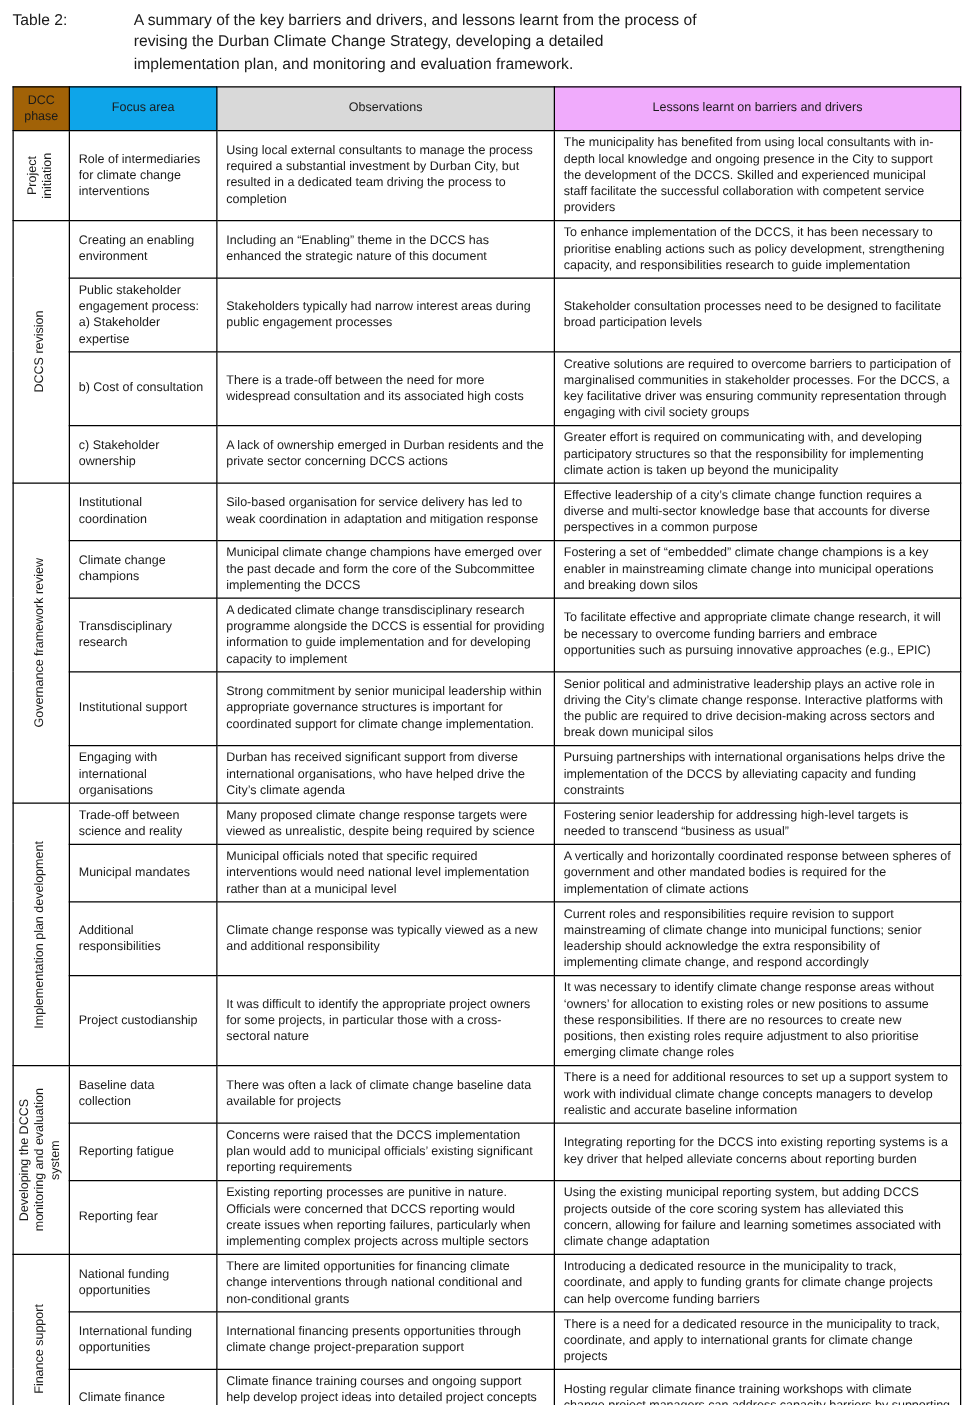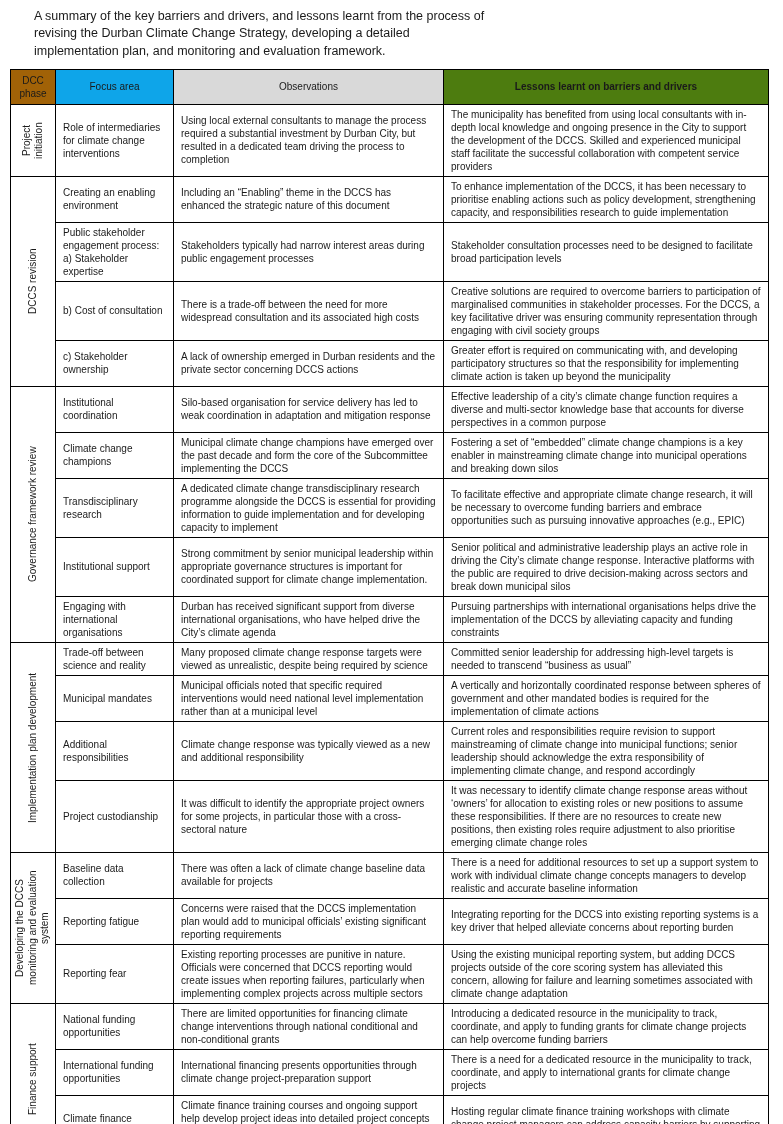--- a/index.html
+++ b/index.html
@@ -42,36 +42,37 @@
     writing-mode:vertical-rl;transform:rotate(180deg);
     text-align:center;font-size:10px;line-height:1.25;
   }
 </style>
 </head>
 <body>
 
 <div class="page">
 
   <div class="caption">
+    <div class="cap-label">Table 2:</div>
     <div class="cap-text">A summary of the key barriers and drivers, and lessons learnt from the process of revising the Durban Climate Change Strategy, developing a detailed implementation plan, and monitoring and evaluation framework.</div>
   </div>
 
   <table class="dcc">
     <colgroup>
       <col class="c-phase">
         <col class="c-focus">
         <col class="c-obs">
         <col class="c-less">
     </colgroup>
     <thead>
       <tr>
         <th style="background: #a16207;">DCC phase</th>
         <th style="background: #0ea5e9;">Focus area</th>
         <th style="background: rgb(217, 217, 217); margin-top: 16px;">Observations</th>
-        <th style="background: #4d7c0f; font-weight: bold;">Lessons learnt on barriers and drivers</th>
+        <th style="background: #f0abfc;">Lessons learnt on barriers and drivers</th>
       </tr>
     </thead>
     <tbody id="table-body">
         <tr>
           <td class="phase-cell" rowspan="1">
             <div class="phase-label">Project initiation</div>
           </td>
           <td class="t-cell">Role of intermediaries for climate change interventions</td>
           <td class="t-cell">Using local external consultants to manage the process required a substantial investment by Durban City, but resulted in a dedicated team driving the process to completion</td>
           <td class="t-cell">The municipality has benefited from using local consultants with in-depth local knowledge and ongoing presence in the City to support the development of the DCCS. Skilled and experienced municipal staff facilitate the successful collaboration with competent service providers</td>
@@ -126,21 +127,21 @@
           <td class="t-cell">Engaging with international organisations</td>
           <td class="t-cell">Durban has received significant support from diverse international organisations, who have helped drive the City’s climate agenda</td>
           <td class="t-cell">Pursuing partnerships with international organisations helps drive the implementation of the DCCS by alleviating capacity and funding constraints</td>
         </tr>
         <tr>
           <td class="phase-cell" rowspan="4">
             <div class="phase-label">Implementation plan development</div>
           </td>
           <td class="t-cell">Trade-off between science and reality</td>
           <td class="t-cell">Many proposed climate change response targets were viewed as unrealistic, despite being required by science</td>
-          <td class="t-cell">Committed senior leadership for addressing high-level targets is needed to transcend “business as usual”</td>
+          <td class="t-cell">Fostering senior leadership for addressing high-level targets is needed to transcend “business as usual”</td>
         </tr>
         <tr>
           <td class="t-cell">Municipal mandates</td>
           <td class="t-cell">Municipal officials noted that specific required interventions would need national level implementation rather than at a municipal level</td>
           <td class="t-cell">A vertically and horizontally coordinated response between spheres of government and other mandated bodies is required for the implementation of climate actions</td>
         </tr>
         <tr>
           <td class="t-cell">Additional responsibilities</td>
           <td class="t-cell">Climate change response was typically viewed as a new and additional responsibility</td>
           <td class="t-cell">Current roles and responsibilities require revision to support mainstreaming of climate change into municipal functions; senior leadership should acknowledge the extra responsibility of implementing climate change, and respond accordingly</td>

